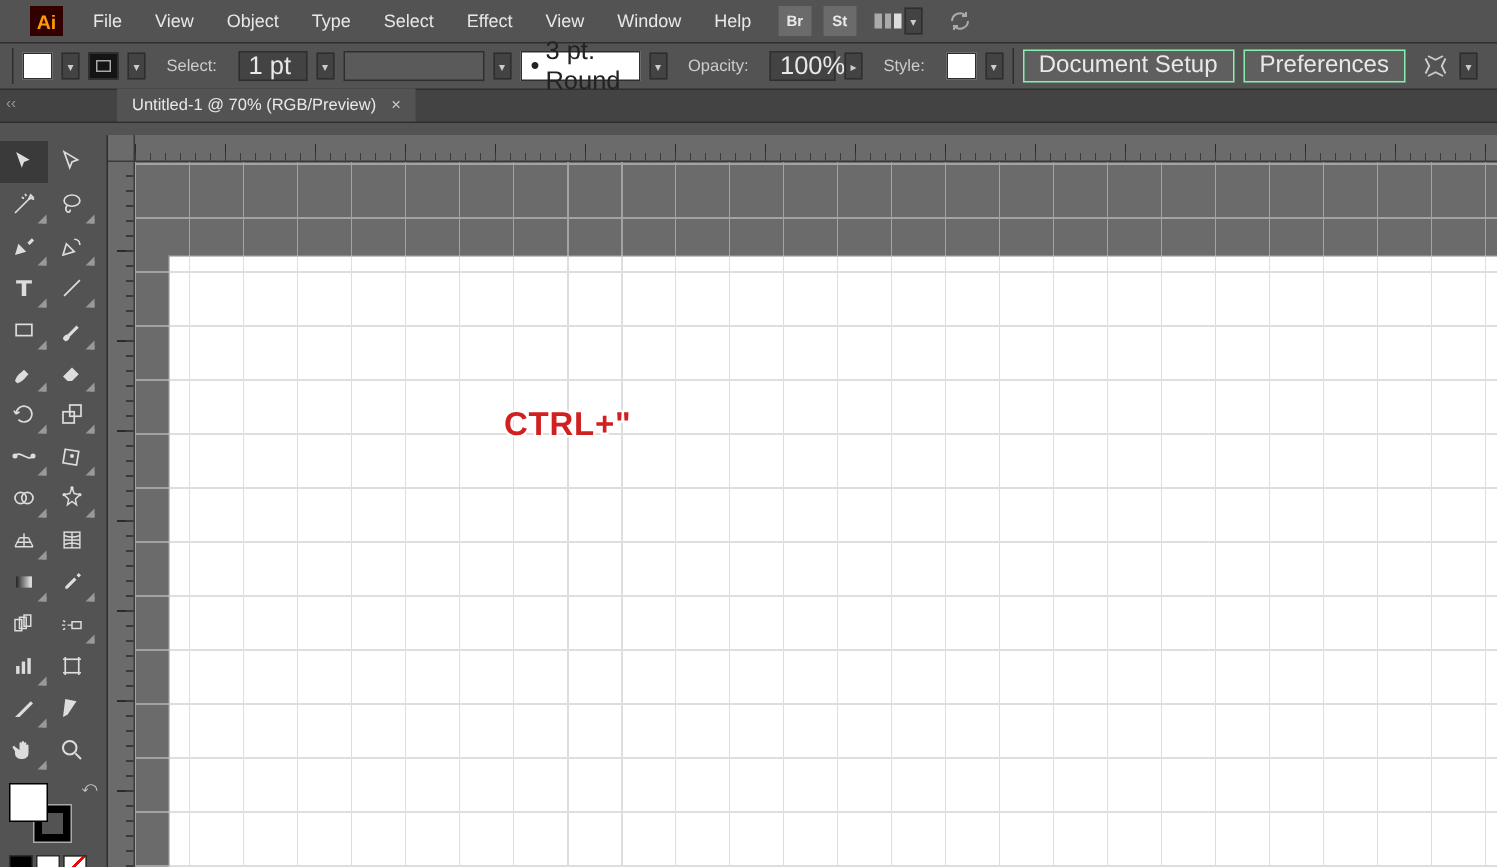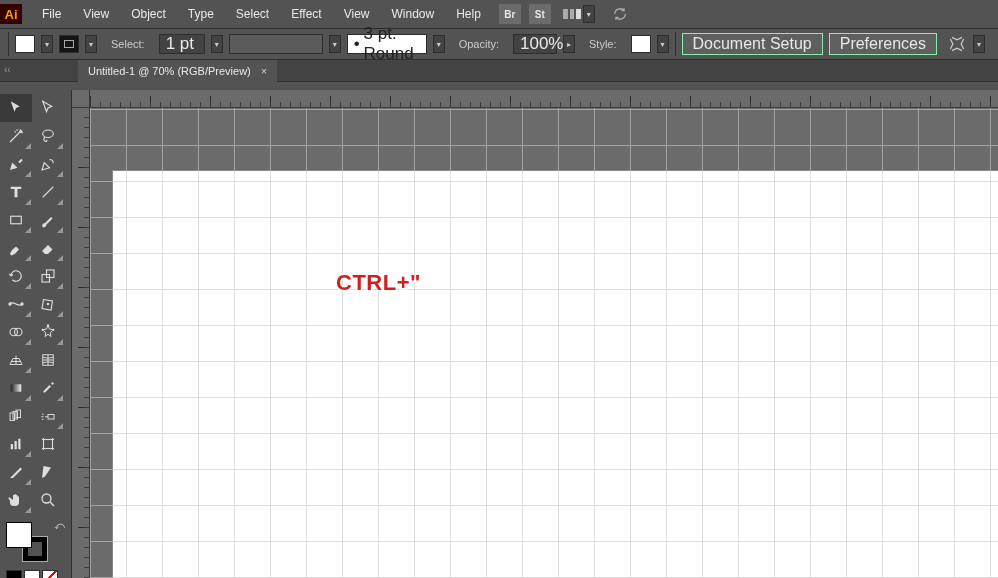--- a/index.html
+++ b/index.html
@@ -1,19 +1,19 @@
 <!DOCTYPE html>
 <html><head>
 <meta charset="utf-8">
 <style>
 * { margin: 0; padding: 0; box-sizing: border-box; font-family: "Segoe UI", Tahoma, sans-serif; }
 body { background: #535353; width: 998px; height: 578px; overflow: hidden; position: relative; }
 
 
-.menubar { height: 28px; background: #535353; display: flex; align-items: center; padding-left: 0; gap: 2px; }
+.menubar { height: 28px; background: #535353; display: flex; align-items: center; padding-left: 20px; gap: 2px; }
 .ai-logo { width: 22px; height: 20px; background: #330000; color: #ff9a00; font-weight: bold; font-size: 13px; display: flex; align-items: center; justify-content: center; margin-right: 8px; }
 .menu-item { color: #e8e8e8; font-size: 12px; padding: 4px 10px; cursor: pointer; }
 .menu-icon-box { width: 22px; height: 20px; background: #6b6b6b; color: #e8e8e8; font-size: 10px; font-weight: bold; display: flex; align-items: center; justify-content: center; margin-left: 6px; }
 .menu-icon-sq { width: 18px; height: 14px; margin-left: 10px; display: flex; gap: 2px; align-items: center; }
 .menu-icon-sq span { width: 6px; height: 10px; background: #aaa; }
 .menu-sync { width: 18px; height: 16px; margin-left: 14px; color: #aaa; }
 
 
 .controlbar { height: 32px; background: #535353; border-top: 1px solid #2e2e2e; border-bottom: 1px solid #2e2e2e; display: flex; align-items: center; padding-left: 8px; gap: 6px; }
 .ctrl-label { color: #ccc; font-size: 11px; padding: 3px 8px; }
@@ -22,21 +22,21 @@
 .swatch-white { background: #fff; }
 .swatch-black { background: #141414; position: relative; }
 .swatch-black::after { content: ''; position: absolute; inset: 4px; border: 1px solid #aaa; }
 .dd { width: 12px; height: 18px; background: #434343; border: 1px solid #2e2e2e; display: flex; align-items: center; justify-content: center; color: #ccc; font-size: 8px; }
 .ctrl-field { background: #434343; border: 1px solid #2e2e2e; color: #e8e8e8; font-size: 17px; padding: 2px 6px; height: 20px; display: flex; align-items: center; }
 .ctrl-wide { width: 94px; background: #5a5a5a; }
 .ctrl-btn { background: #5f5f5f; border: 1px solid #86efac; color: #e8e8e8; font-size: 16px; padding: 3px 10px; height: 22px; display: flex; align-items: center; }
 .divider-v { width: 1px; height: 24px; background: #2e2e2e; }
 
 
-.doctab-row { height: 22px; background: #434343; display: flex; align-items: center; padding-left: 78px; border-bottom: 1px solid #2e2e2e; }
+.doctab-row { height: 22px; background: #434343; display: flex; align-items: flex-end; padding-left: 78px; border-bottom: 1px solid #2e2e2e; }
 .doctab { background: #535353; color: #e8e8e8; font-size: 11px; padding: 4px 10px; display: flex; align-items: center; gap: 10px; height: 22px; }
 .doctab .x { font-size: 11px; color: #ccc; }
 .doctab-handle { position: absolute; left: 4px; top: 64px; color: #999; font-size: 10px; }
 
 
 .toolbar { position: absolute; left: 0; top: 90px; width: 72px; background: #535353; border-right: 1px solid #2e2e2e; padding-top: 4px; }
 .tool-row { display: flex; }
 .tool-cell { width: 32px; height: 28px; display: flex; align-items: center; justify-content: center; color: #ddd; position: relative; }
 .tool-cell.active { background: #3a3a3a; }
 .tool-tri::after { content: ''; position: absolute; right: 1px; bottom: 1px; border: 3px solid transparent; border-right-color: #999; border-bottom-color: #999; }

